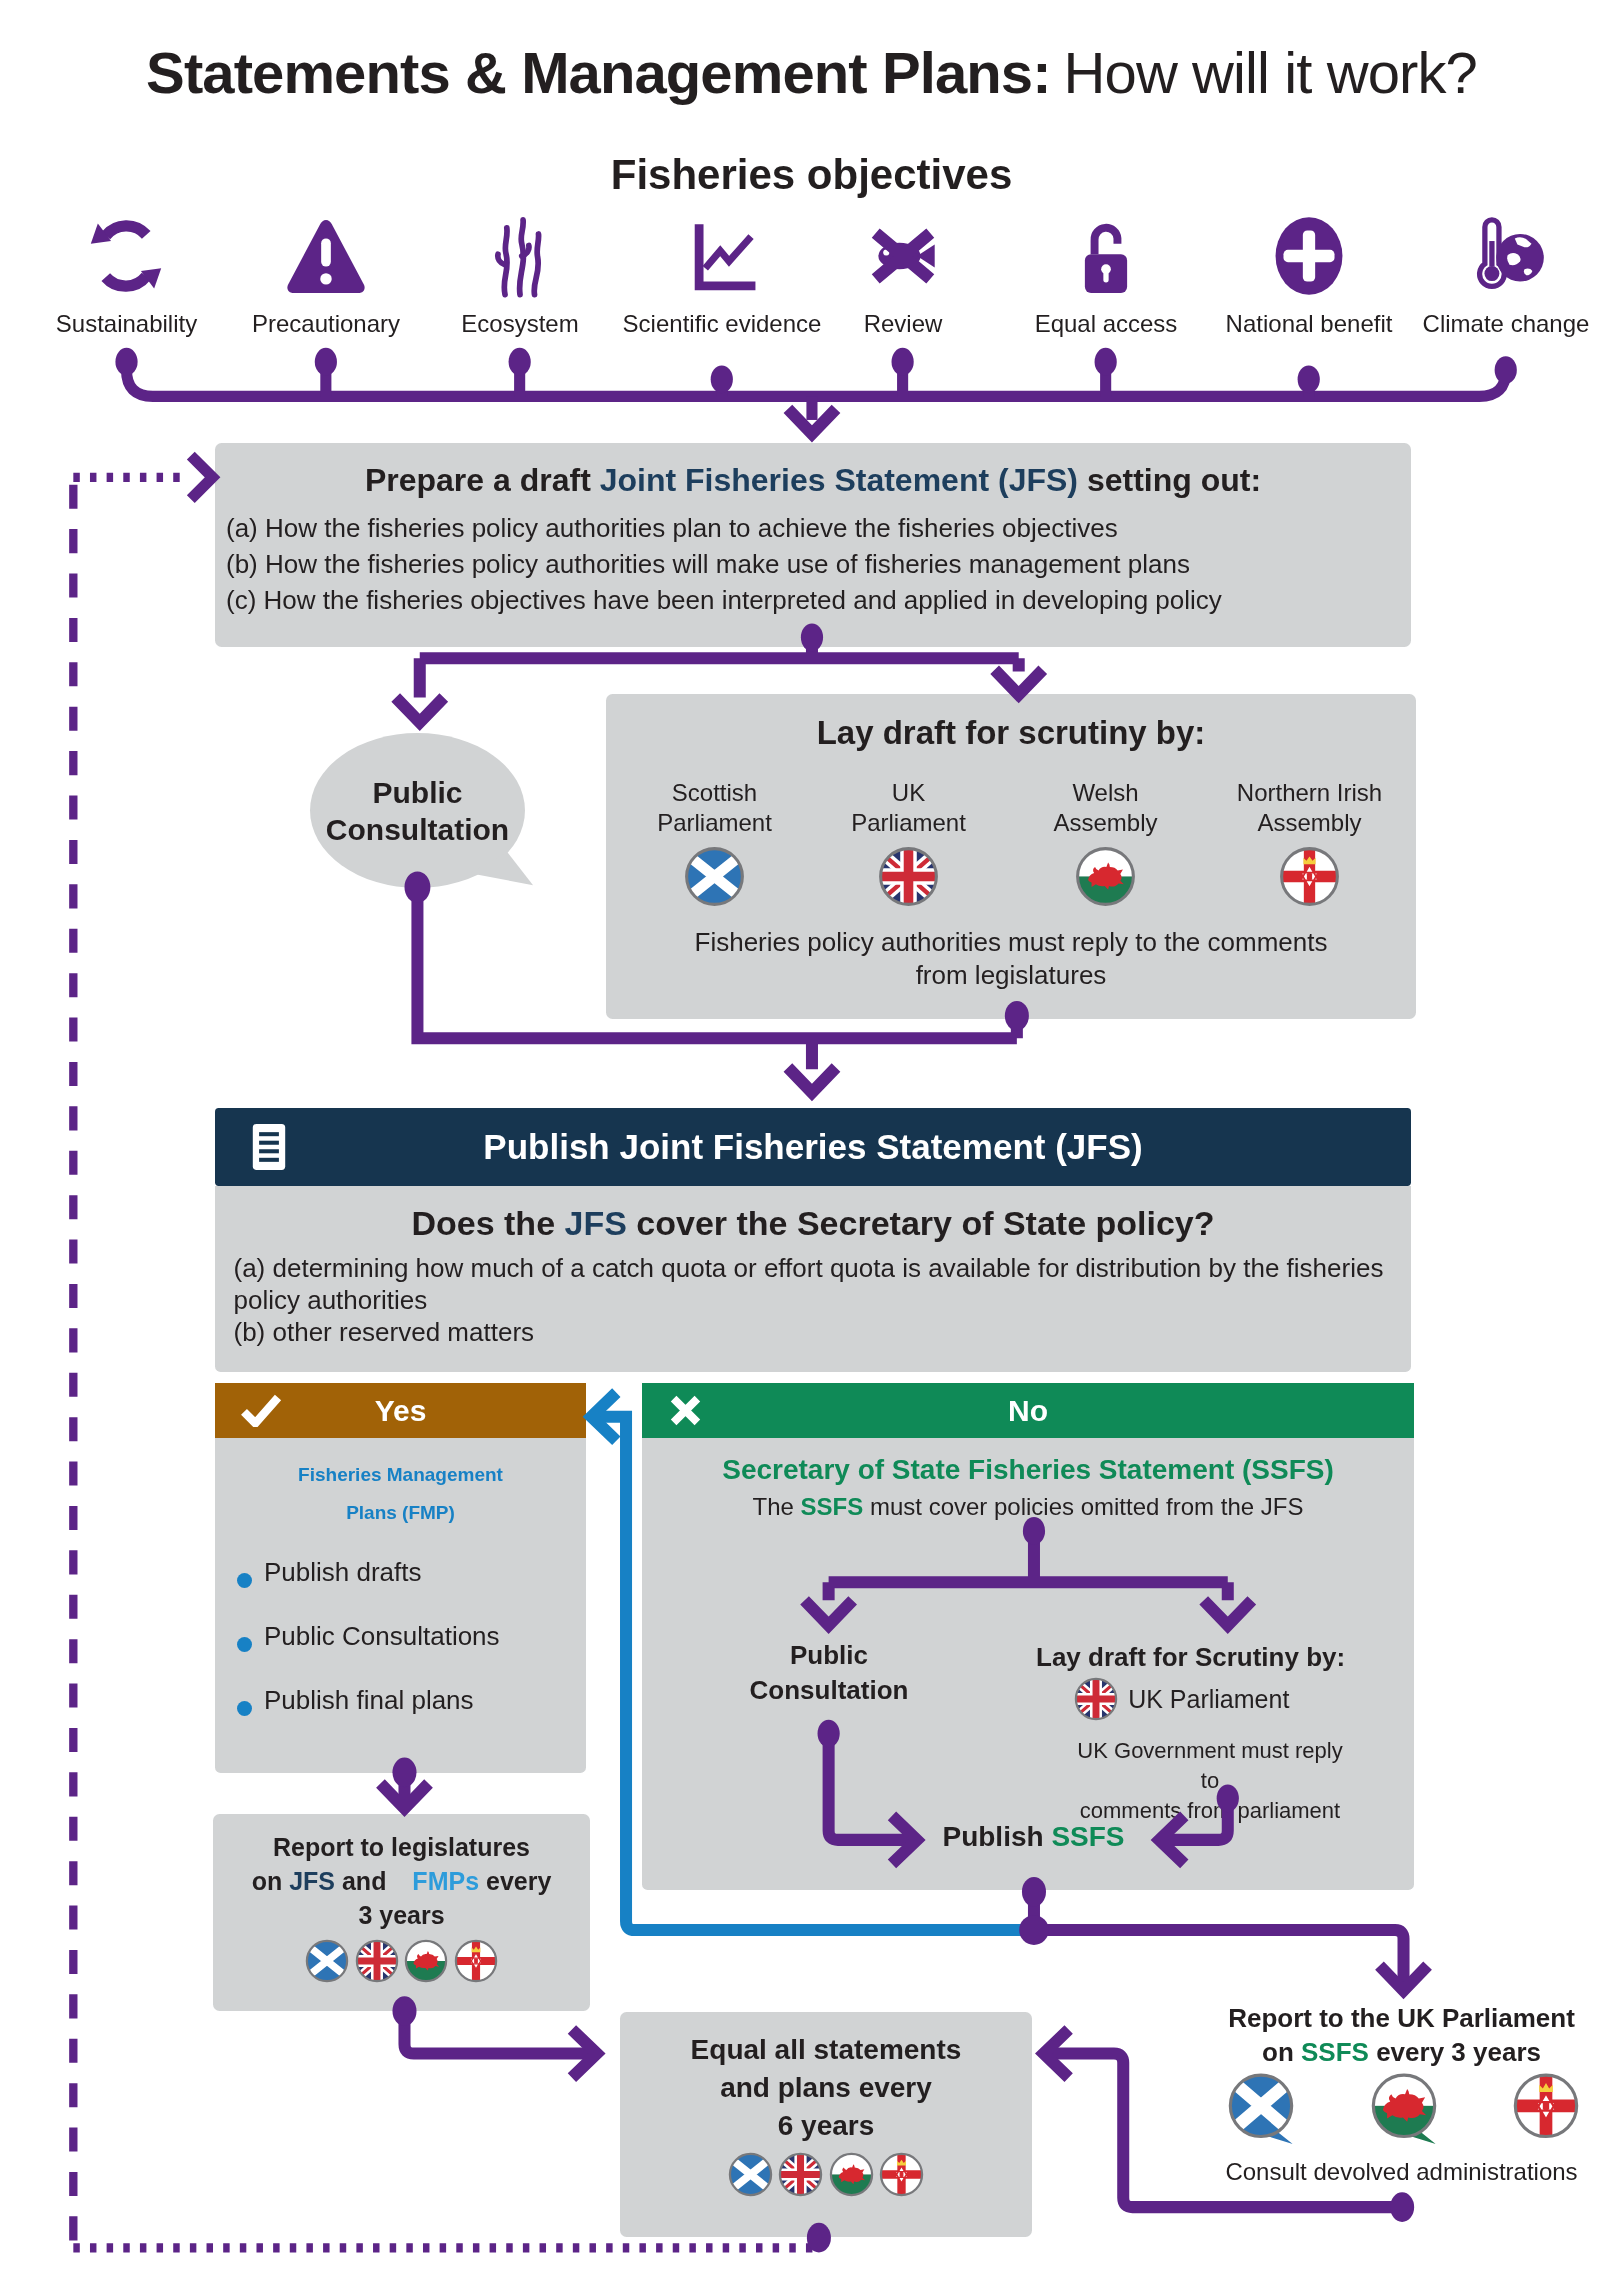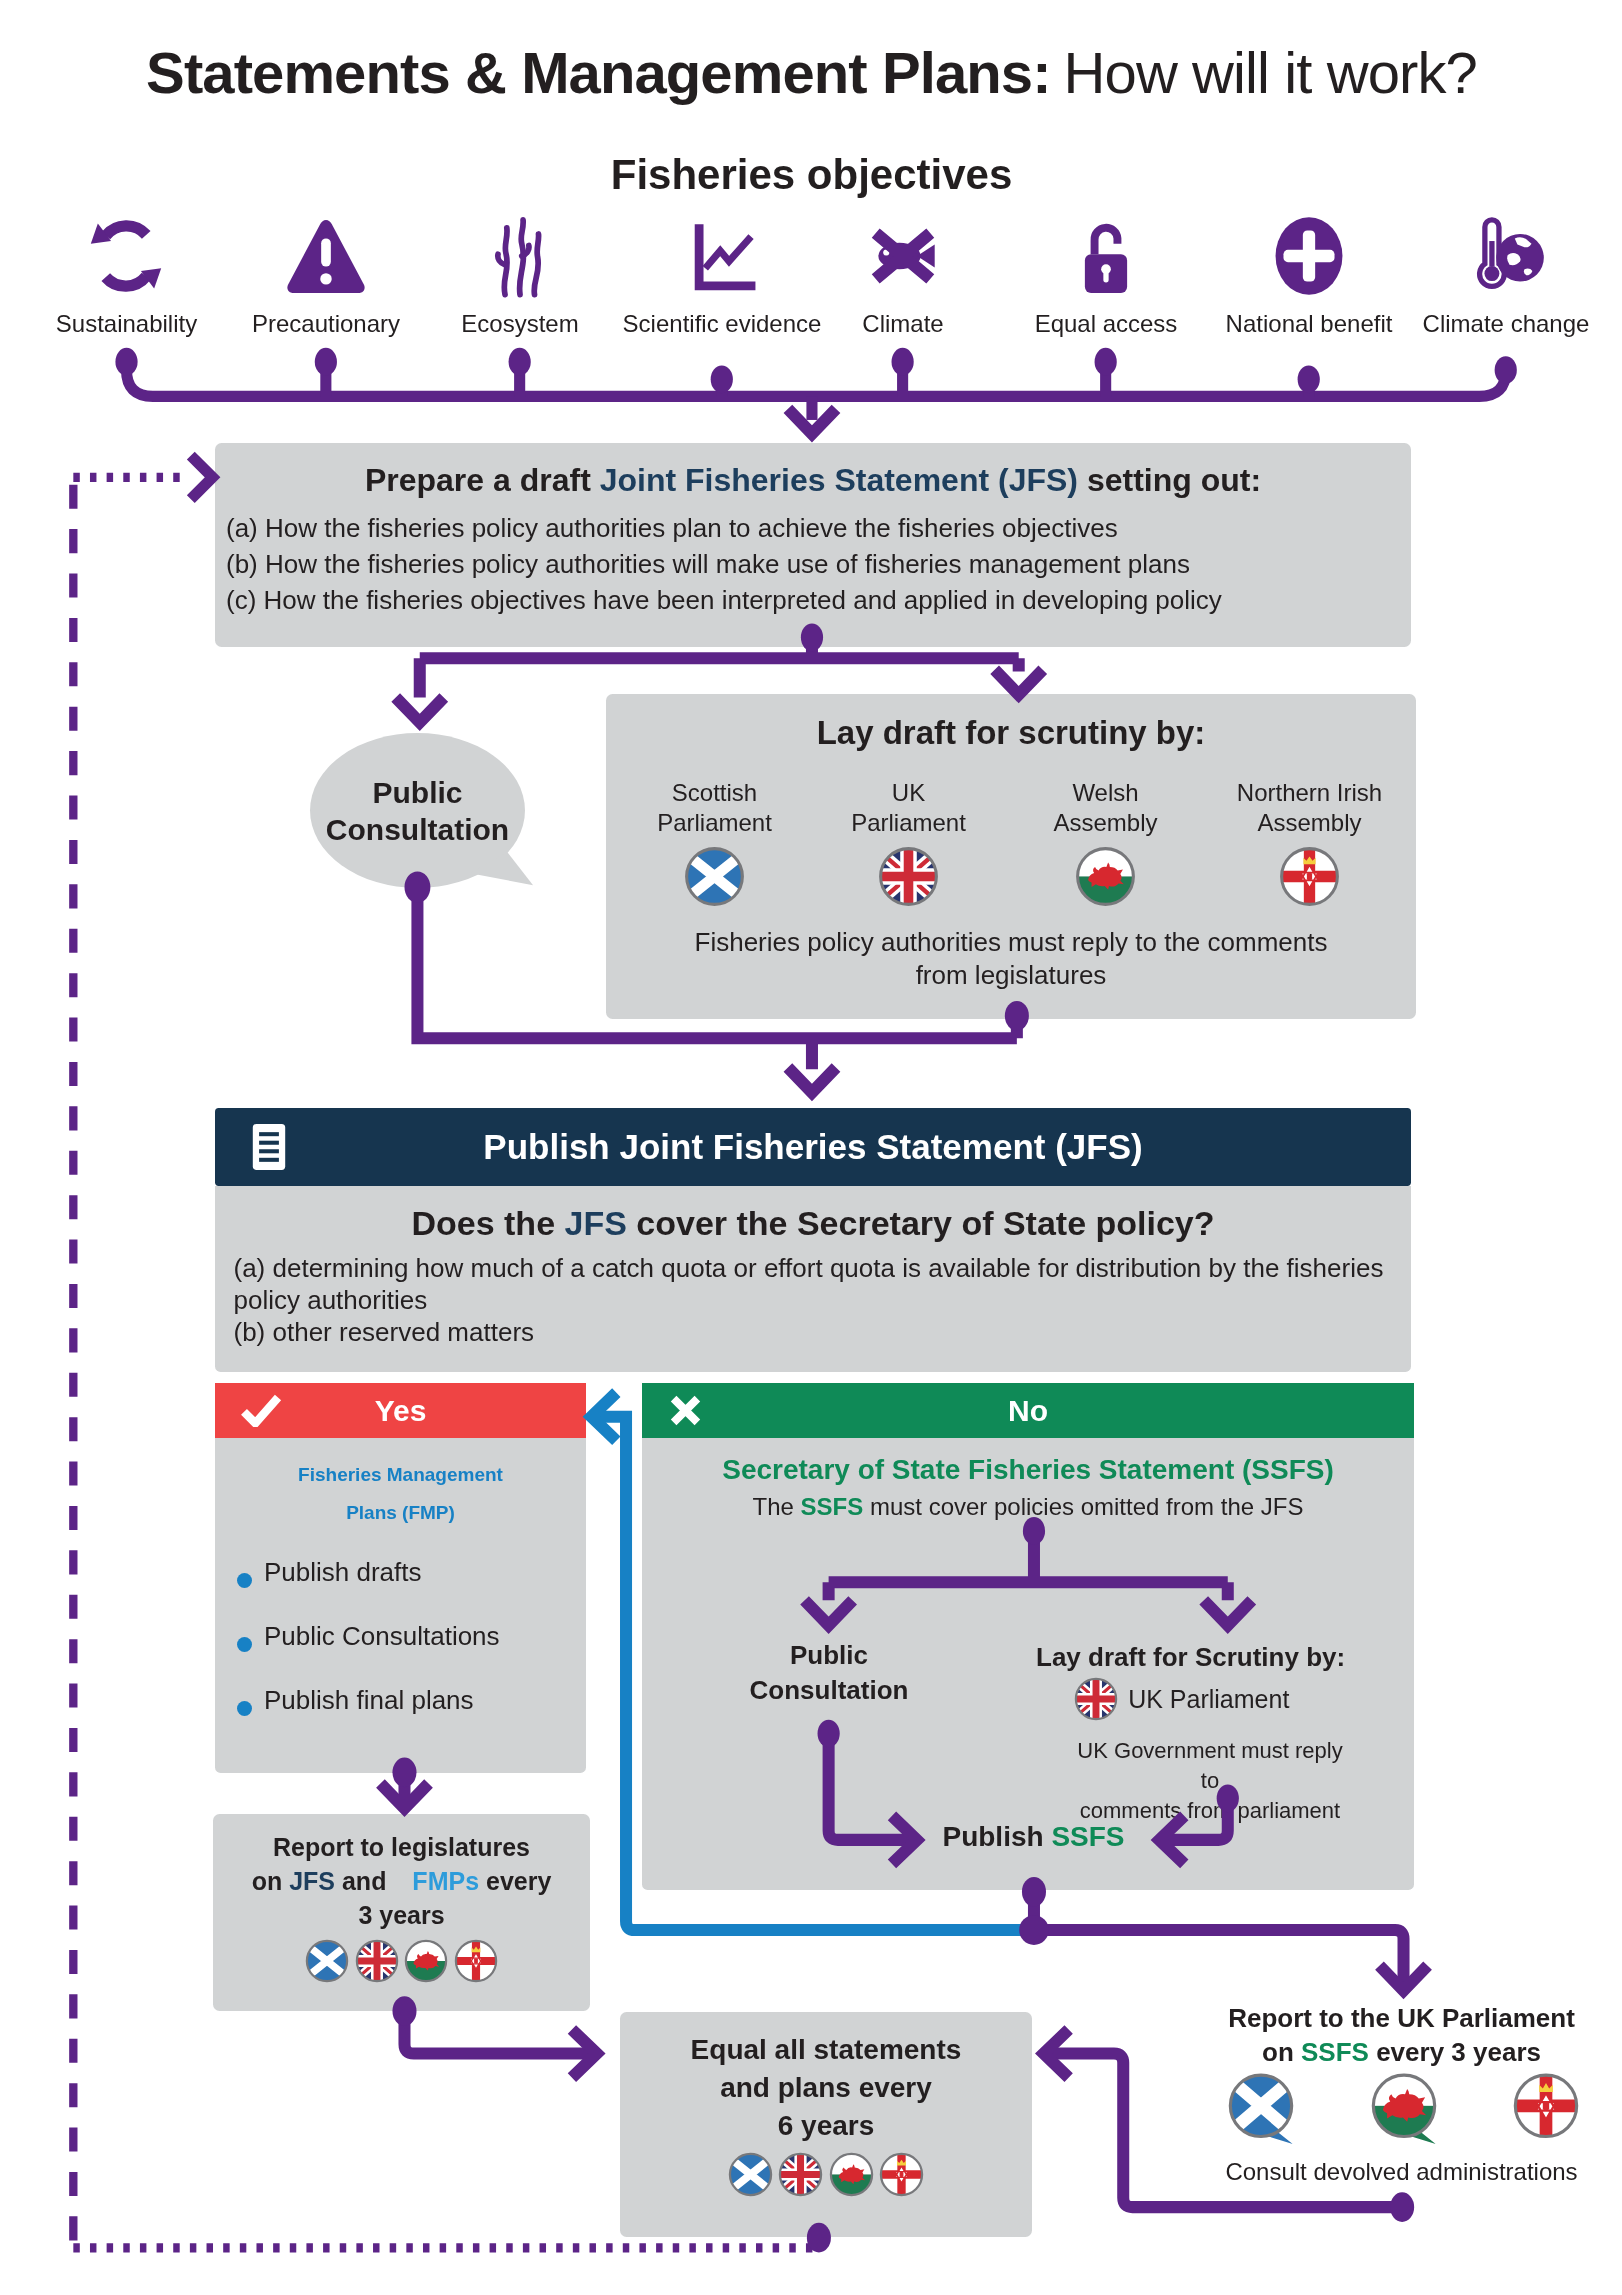--- a/index.html
+++ b/index.html
@@ -40,21 +40,21 @@
   
   .banner{left:215px;top:1108px;width:1196px;height:78px;background:#16354F;border-radius:3.7px;}
   .banner-label{width:100%;line-height:78px;font-size:35px;font-weight:800;color:#fff;text-align:center;}
 
   
   .q-title{margin-top:17.6px;font-size:34px;font-weight:800;}
   .q-items{padding:9.3px 18.5px 0 18.5px;font-size:26px;line-height:32px;text-align:left;}
 
   .hdr{position:absolute;height:55px;}
   .hdr-label{width:100%;line-height:55px;text-align:center;color:#fff;font-size:30px;font-weight:800;}
-  .yes-hdr{left:215px;top:1383px;width:371px;background:#ef4444;}
+  .yes-hdr{left:215px;top:1383px;width:371px;background:#a16207;}
   .no-hdr{left:642px;top:1383px;width:772px;background:#0F8A57;}
 
   .yes-body{left:215px;top:1438px;width:371px;height:335px;border-radius:0 0 5.6px 5.6px;}
   .fmp-title{margin-top:17.6px;font-size:19px;font-weight:700;line-height:38px;color:#1781C5;}
   .bullets{margin-top:25px;}
   .bullet{display:flex;align-items:flex-end;gap:12px;padding-left:22px;margin-bottom:33px;font-size:26px;}
   .bdot{width:15px;height:15px;border-radius:50%;background:#1781C5;flex:0 0 auto;}
 
   .no-body{left:642px;top:1438px;width:772px;height:452px;border-radius:0 0 5.6px 5.6px;}
   .ssfs-title{margin-top:15.7px;font-size:28px;font-weight:800;color:#0F8A57;}
@@ -231,21 +231,21 @@
       <use href="#seaweed-icon"></use>
     </svg>
   <div class="abs obj-label layer" style="left:418px">Ecosystem</div>
   <svg class="abs obj-icon layer" style="left:678px" viewBox="0 0 200 200">
       <use href="#chart-icon"></use>
     </svg>
   <div class="abs obj-label layer" style="left:620px">Scientific evidence</div>
   <svg class="abs obj-icon layer" style="left:859px" viewBox="0 0 200 200">
       <use href="#fish-icon"></use>
     </svg>
-  <div class="abs obj-label layer" style="left:801px">Climate</div>
+  <div class="abs obj-label layer" style="left:801px">Review</div>
   <svg class="abs obj-icon layer" style="left:1062px" viewBox="0 0 200 200">
       <use href="#padlock-icon"></use>
     </svg>
   <div class="abs obj-label layer" style="left:1004px">Equal access</div>
   <svg class="abs obj-icon layer" style="left:1265px" viewBox="0 0 200 200">
       <use href="#plus-icon"></use>
     </svg>
   <div class="abs obj-label layer" style="left:1207px">National benefit</div>
   <svg class="abs obj-icon layer" style="left:1462px" viewBox="0 0 200 200">
       <use href="#climate-icon"></use>

